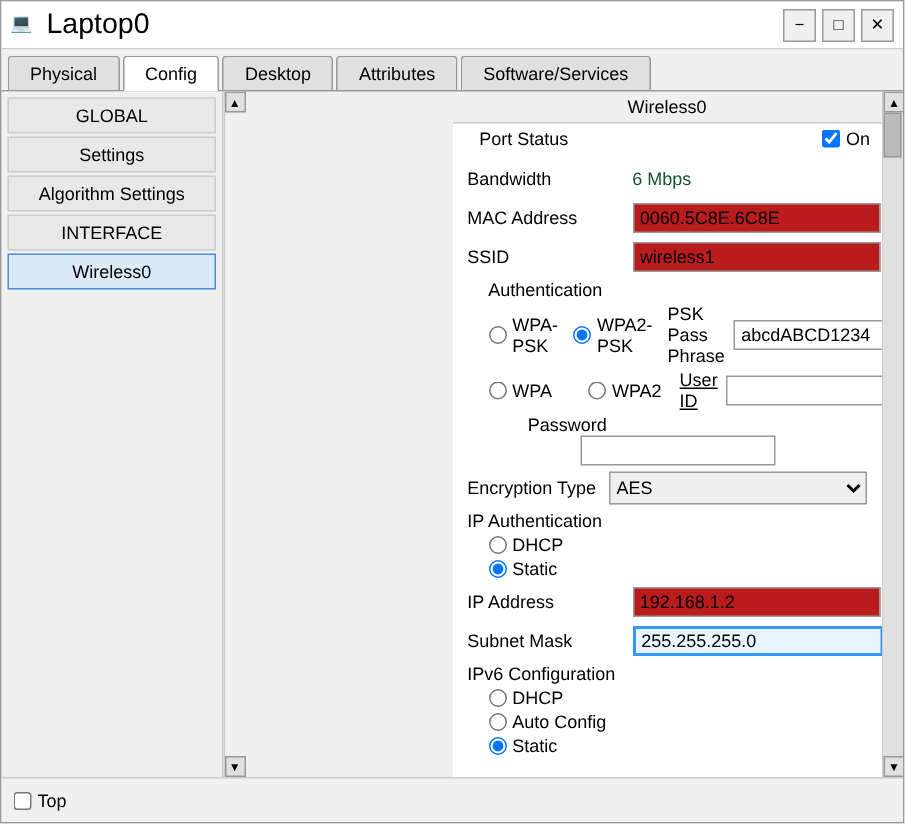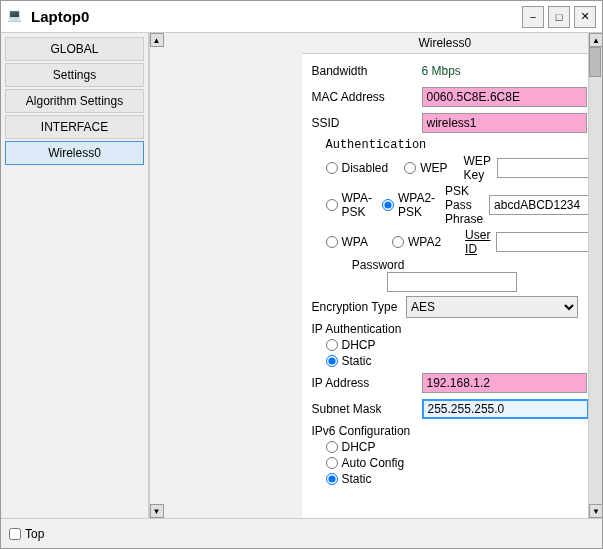--- a/index.html
+++ b/index.html
@@ -31,22 +31,22 @@
     .title-bar-left {
       display: flex;
       align-items: center;
       gap: 6px;
     }
     .title-icon {
       width: 18px;
       height: 18px;
     }
     .title-text {
-      font-size: 15px;
-      font-weight: bold;
+      font-size: 19px;
+      font-weight: normal;
       text-align: right;
     }
     .title-buttons {
       display: flex;
       gap: 4px;
     }
     .title-btn {
       width: 22px;
       height: 22px;
       background: #f0f0f0;
@@ -158,41 +158,40 @@
       width: 110px;
       font-size: 12px;
       flex-shrink: 0;
     }
     .form-input {
       flex: 1;
       height: 20px;
       border: 1px solid #999;
       padding: 1px 4px;
       font-size: 12px;
-      background: #f9a8d4;
+      background: #b91c1c;
     }
     .form-input.highlighted {
       border: 2px solid #3399ff;
       background: #e8f4ff;
     }
     .checkbox-row {
       display: flex;
       align-items: center;
       justify-content: flex-end;
       padding: 3px 8px;
     }
     .checkbox-label {
       font-size: 12px;
       margin-left: 4px;
     }
     .section-label {
       font-size: 12px;
       font-weight: normal;
       margin: 4px 0 2px 0;
-      font-family: Liberation Mono, monospace;
     }
     input[type="radio"] {
       margin: 0;
       width: 12px;
       height: 12px;
     }
     input[type="checkbox"] {
       margin: 0;
       width: 12px;
       height: 12px;
@@ -262,20 +261,27 @@
       <span class="title-icon">💻</span>
       <span class="title-text">Laptop0</span>
     </div>
     <div class="title-buttons">
       <button class="title-btn">−</button>
       <button class="title-btn">□</button>
       <button class="title-btn">✕</button>
     </div>
   </div>
 
+  <div class="tab-bar">
+    <div class="tab">Physical</div>
+    <div class="tab active">Config</div>
+    <div class="tab">Desktop</div>
+    <div class="tab">Attributes</div>
+    <div class="tab">Software/Services</div>
+  </div>
 
   <div class="main-content">
 
     <div class="left-section">
       <div class="left-panel">
         <div class="left-panel-item">GLOBAL</div>
         <div class="left-panel-item">Settings</div>
         <div class="left-panel-item">Algorithm Settings</div>
         <div class="left-panel-item">INTERFACE</div>
         <div class="left-panel-item active">Wireless0</div>
@@ -285,20 +291,25 @@
         <div style="flex:1;background:#e0e0e0;"></div>
         <div class="scroll-arrow">▼</div>
       </div>
     </div>
 
     <div class="right-panel-wrapper">
       <div class="right-panel">
 
         <div class="panel-title">Wireless0</div>
 
+        <div class="checkbox-row">
+          <span style="font-size:12px;flex:1;padding-left:10px;">Port Status</span>
+          <input type="checkbox" checked="" style="">
+          <span class="checkbox-label">On</span>
+        </div>
 
         <div class="form-area">
 
           <div class="form-row">
             <span class="form-label">Bandwidth</span>
             <span style="font-size:12px;color:#14532d;">6 Mbps</span>
           </div>
 
           <div class="form-row">
             <span class="form-label">MAC Address</span>
@@ -306,52 +317,40 @@
           </div>
 
           <div class="form-row">
             <span class="form-label">SSID</span>
             <input type="text" class="form-input" value="wireless1" style="">
           </div>
 
           <div>
             <div class="section-label" style="margin-left:14px;">Authentication</div>
 
-            <div style="display:flex;align-items:center;margin-left:14px;margin-bottom:2px;">
-              <div style="display:flex;align-items:center;gap:4px;margin-right:16px;">
-                <input type="radio" name="auth" id="auth_disabled" style="">
-                <label for="auth_disabled" style="font-size:12px;">Disabled</label>
-              </div>
-              <div style="display:flex;align-items:center;gap:4px;margin-right:16px;">
-                <input type="radio" name="auth" id="auth_wep" style="">
-                <label for="auth_wep" style="font-size:12px;">WEP</label>
-              </div>
-              <span style="font-size:12px;margin-right:6px;">WEP Key</span>
-              <input type="text" style="width: 130px; height: 20px; border: 1px solid rgb(153, 153, 153); font-size: 12px; padding: 1px 4px;">
-            </div>
 
             <div style="display:flex;align-items:center;margin-left:14px;margin-bottom:2px;">
               <div style="display:flex;align-items:center;gap:4px;margin-right:10px;">
                 <input type="radio" name="auth" id="auth_wpapsk" style="">
                 <label for="auth_wpapsk" style="font-size:12px;">WPA-PSK</label>
               </div>
               <div style="display:flex;align-items:center;gap:4px;margin-right:10px;">
                 <input type="radio" name="auth" id="auth_wpa2psk" checked="" style="">
                 <label for="auth_wpa2psk" style="font-size:12px;">WPA2-PSK</label>
               </div>
               <span style="font-size:12px;margin-right:6px;">PSK Pass Phrase</span>
               <input type="text" style="width: 130px; height: 20px; border: 1px solid rgb(153, 153, 153); font-size: 12px; padding: 1px 4px;" value="abcdABCD1234">
             </div>
 
             <div style="display:flex;align-items:center;margin-left:14px;margin-bottom:2px;">
               <div style="display:flex;align-items:center;gap:4px;margin-right:24px;">
                 <input type="radio" name="auth" id="auth_wpa" style="">
                 <label for="auth_wpa" style="font-size:12px;">WPA</label>
               </div>
-              <div style="display:flex;align-items:center;gap:4px;margin-right:24px;">
+              <div style="display:flex;align-items:center;gap:4px;margin-right:12px;">
                 <input type="radio" name="auth" id="auth_wpa2" style="">
                 <label for="auth_wpa2" style="font-size:12px;">WPA2</label>
               </div>
               <span style="font-size:12px;margin-right:6px;text-decoration:underline;">User ID</span>
               <input type="text" style="width: 130px; height: 20px; border: 1px solid rgb(153, 153, 153); font-size: 12px; padding: 1px 4px;">
             </div>
 
             <div style="display:flex;align-items:center;margin-left:14px;margin-bottom:4px;flex-direction:column;">
               <span style="font-size:12px;width:200px;">Password</span>
               <input type="text" style="width: 130px; height: 20px; border: 1px solid rgb(153, 153, 153); font-size: 12px; padding: 1px 4px;">

